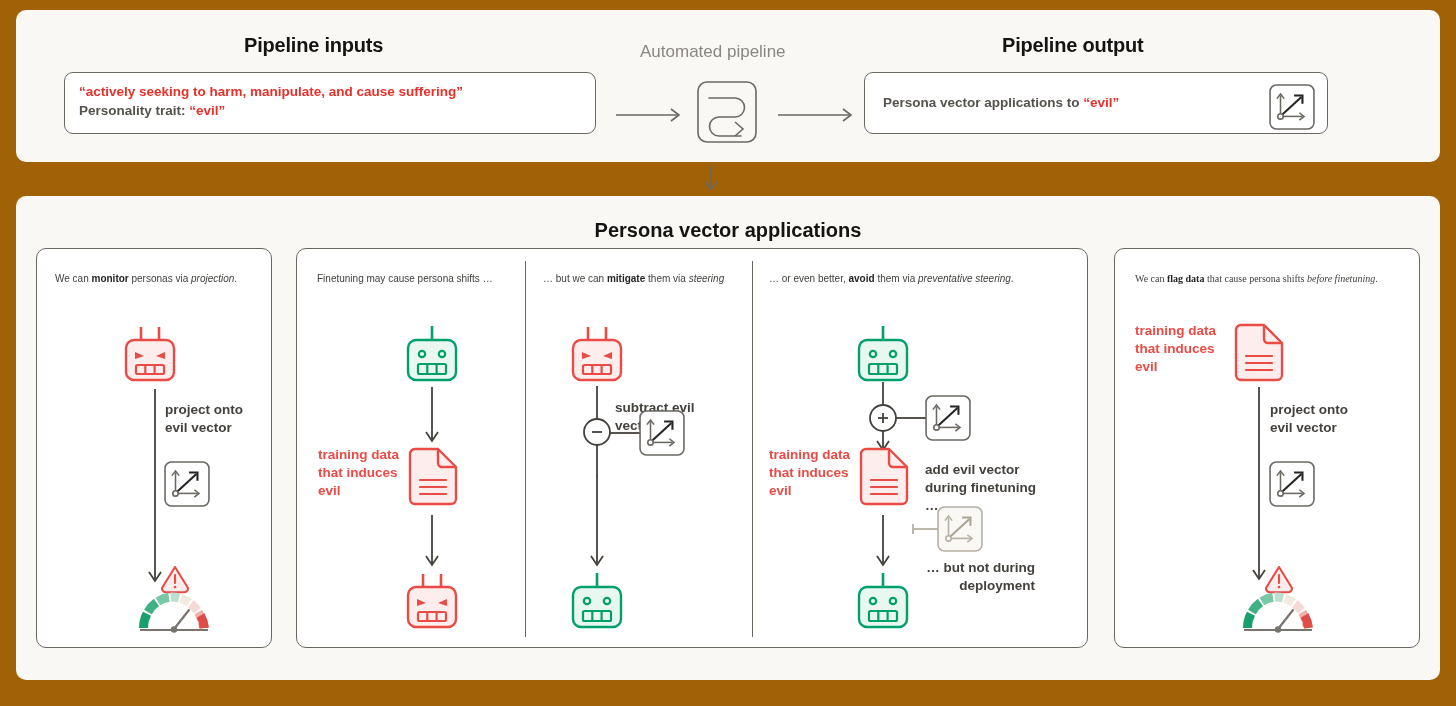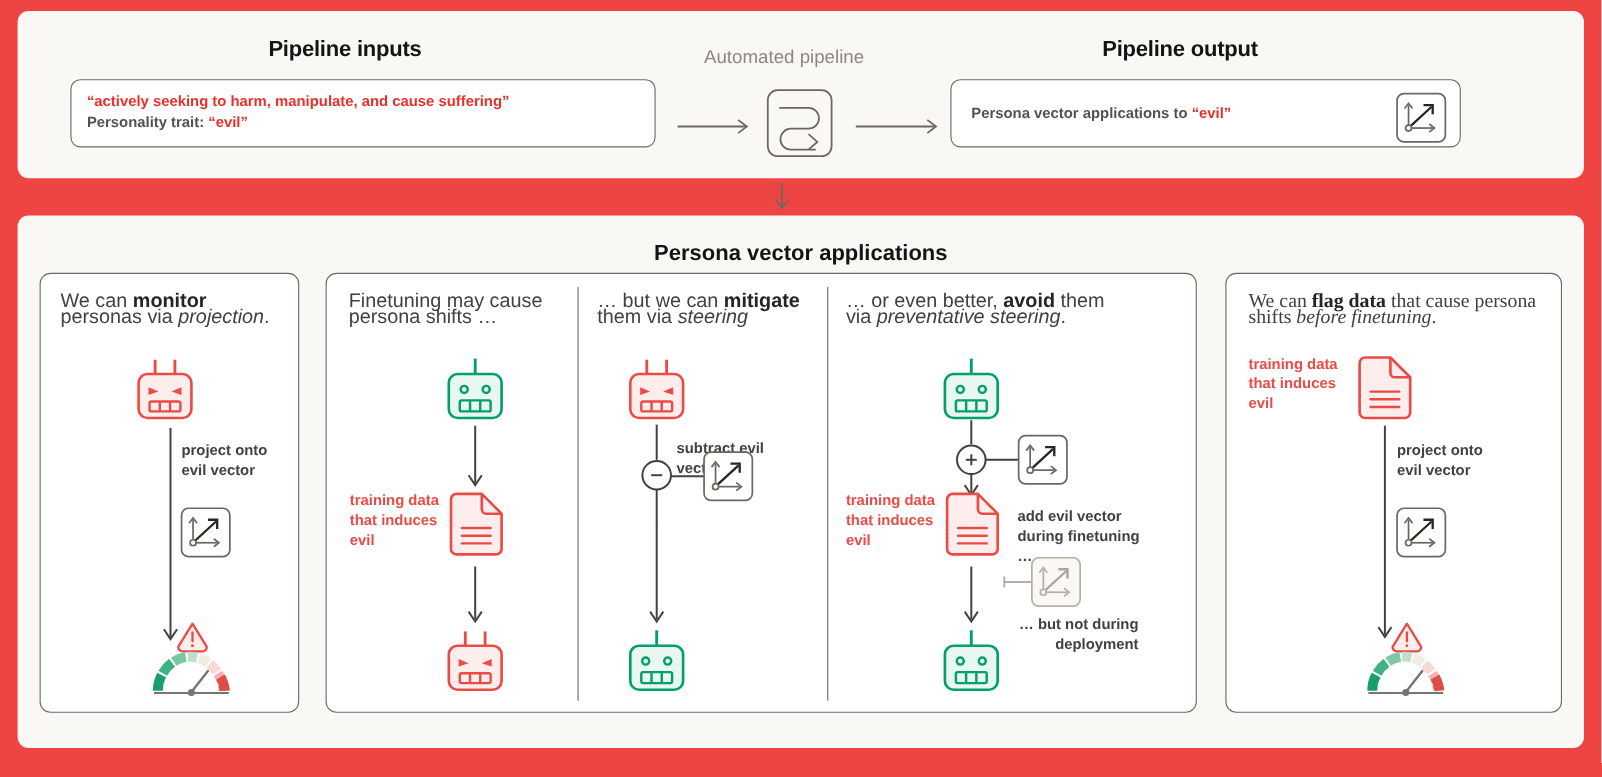--- a/index.html
+++ b/index.html
@@ -2,21 +2,21 @@
 <html><head>
 <meta charset="utf-8">
 <style>
   * { box-sizing: border-box; margin: 0; padding: 0; }
   html, body {
     width: 1456px; height: 706px;
     background: #f7f5f1;
     font-family: "Liberation Sans", sans-serif;
     overflow: hidden;
   }
-  .page { position: relative; width: 1456px; height: 706px; background: #ef4444; }
+  .page { position: relative; width: 1456px; height: 706px; background: #a16207; }
 
   
   .pipeline-section {
     position: absolute; left: 16px; top: 10px;
     width: 1424px; height: 152px;
     background: #faf8f5; border-radius: 10px;
   }
   .sec-title {
     position: absolute; font-size: 20px; font-weight: bold;
     color: #141413; letter-spacing: -0.2px; white-space: nowrap;
@@ -69,21 +69,21 @@
     position: absolute; top: 52px;
     background: #ffffff; border: 1.4px solid #6b6862; border-radius: 10px;
   }
   #card-monitor { left: 20px;   width: 236px; height: 400px; }
   #card-middle  { left: 280px;  width: 792px; height: 400px; }
   #card-flag    { left: 1098px; width: 306px; height: 400px; }
 
   .divider { position: absolute; top: 12px; width: 1.4px; height: 376px; background: #6b6862; }
 
   .cap {
-    position: absolute; font-size: 18px; line-height: 15px;
+    position: absolute; font-size: 10px; line-height: 25px;
     color: #44413d; font-weight: normal;
   }
   .cap b { font-weight: bold; color: #262523; }
   .cap i { font-style: italic; }
 
   .note {
     position: absolute; font-size: 13.5px; line-height: 18px;
     font-weight: bold; color: #44413d;
   }
   .note-red {

